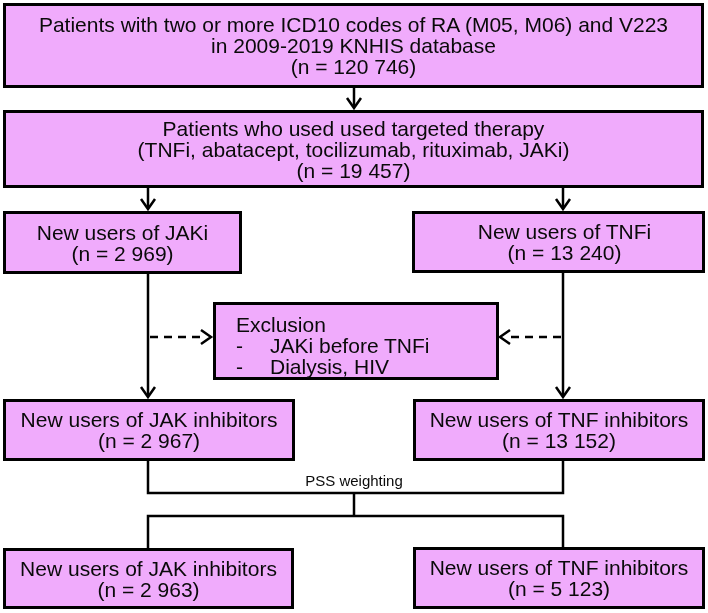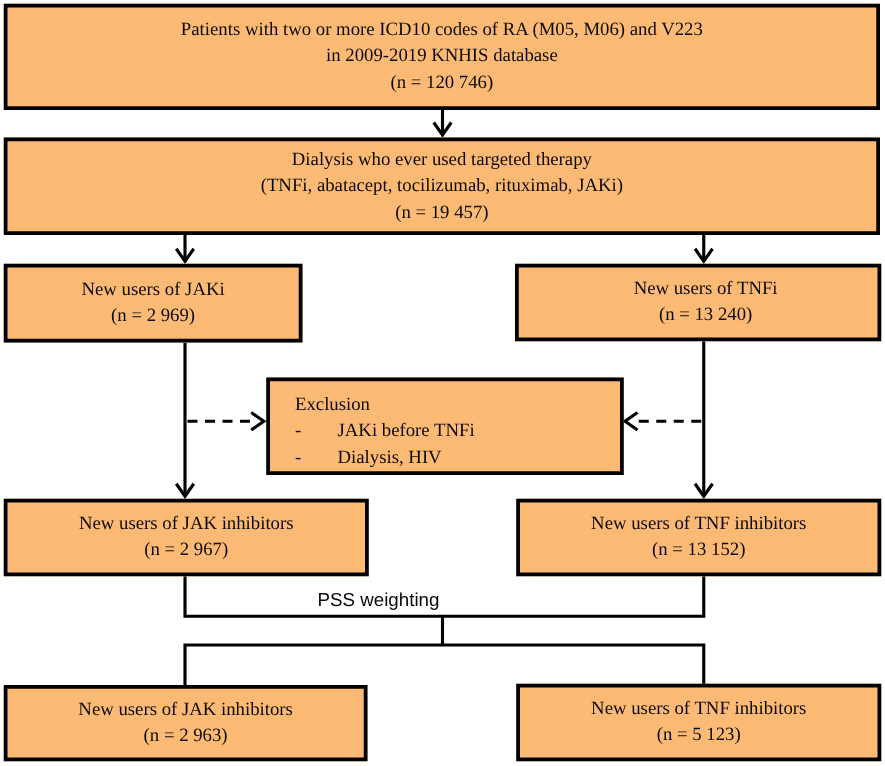--- a/index.html
+++ b/index.html
@@ -14,45 +14,44 @@
   }
   svg.connectors {
     position: absolute;
     left: 0; top: 0;
     width: 708px; height: 613px;
   }
   .box {
     position: absolute;
     box-sizing: border-box;
     border: 3px solid #000000;
-    background: #fdba74;
+    background: #f0abfc;
     display: flex;
     flex-direction: column;
     justify-content: center;
     align-items: center;
     text-align: center;
-    font-size: 15px;
+    font-size: 21px;
     line-height: 21px;
-    font-family: Liberation Serif, serif;
   }
   .box .line { white-space: nowrap; }
   .excl {
     align-items: flex-start;
     text-align: left;
     padding-left: 20px;
     padding-right: 8px;
   }
   .excl-item { display: flex; }
   .excl-item .dash { width: 34px; flex: 0 0 auto; }
   .float-label {
     position: absolute;
     left: 254px;
     top: 470px;
     width: 200px;
-    text-align: left;
+    text-align: center;
     font-size: 15px;
     line-height: 21px;
     white-space: nowrap;
   }
 </style>
 </head>
 <body>
 
 <div class="canvas">
 
@@ -97,21 +96,21 @@
     <polyline points="148,549 148,516 563,516 563,548"></polyline>
   </svg>
 
   <div class="box" style="left:3px; top:3px; width:701px; height:85px;">
     <div class="line">Patients with two or more ICD10 codes of RA (M05, M06) and V223</div>
     <div class="line">in 2009-2019 KNHIS database</div>
     <div class="line">(n = 120 746)</div>
   </div>
 
   <div class="box" style="left:3px; top:110px; width:701px; height:78px;">
-    <div class="line">Dialysis who ever used targeted therapy</div>
+    <div class="line">Patients who used used targeted therapy</div>
     <div class="line">(TNFi, abatacept, tocilizumab, rituximab, JAKi)</div>
     <div class="line">(n = 19 457)</div>
   </div>
 
   <div class="box" style="left:3px; top:211px; width:239px; height:63px;">
     <div class="line">New users of JAKi</div>
     <div class="line">(n = 2 969)</div>
   </div>
   <div class="box" style="left:412px; top:211px; width:293px; height:62px;padding-left:12px;">
     <div class="line">New users of TNFi</div>

